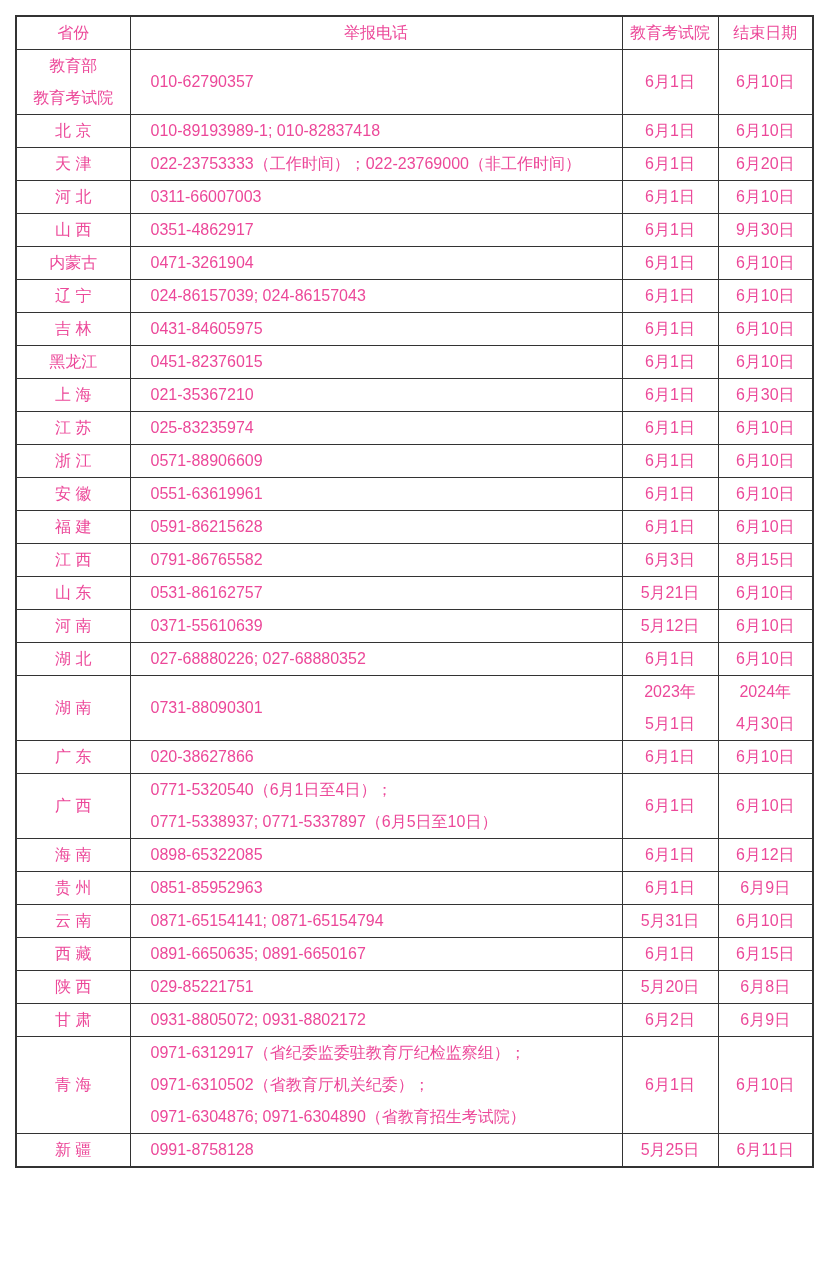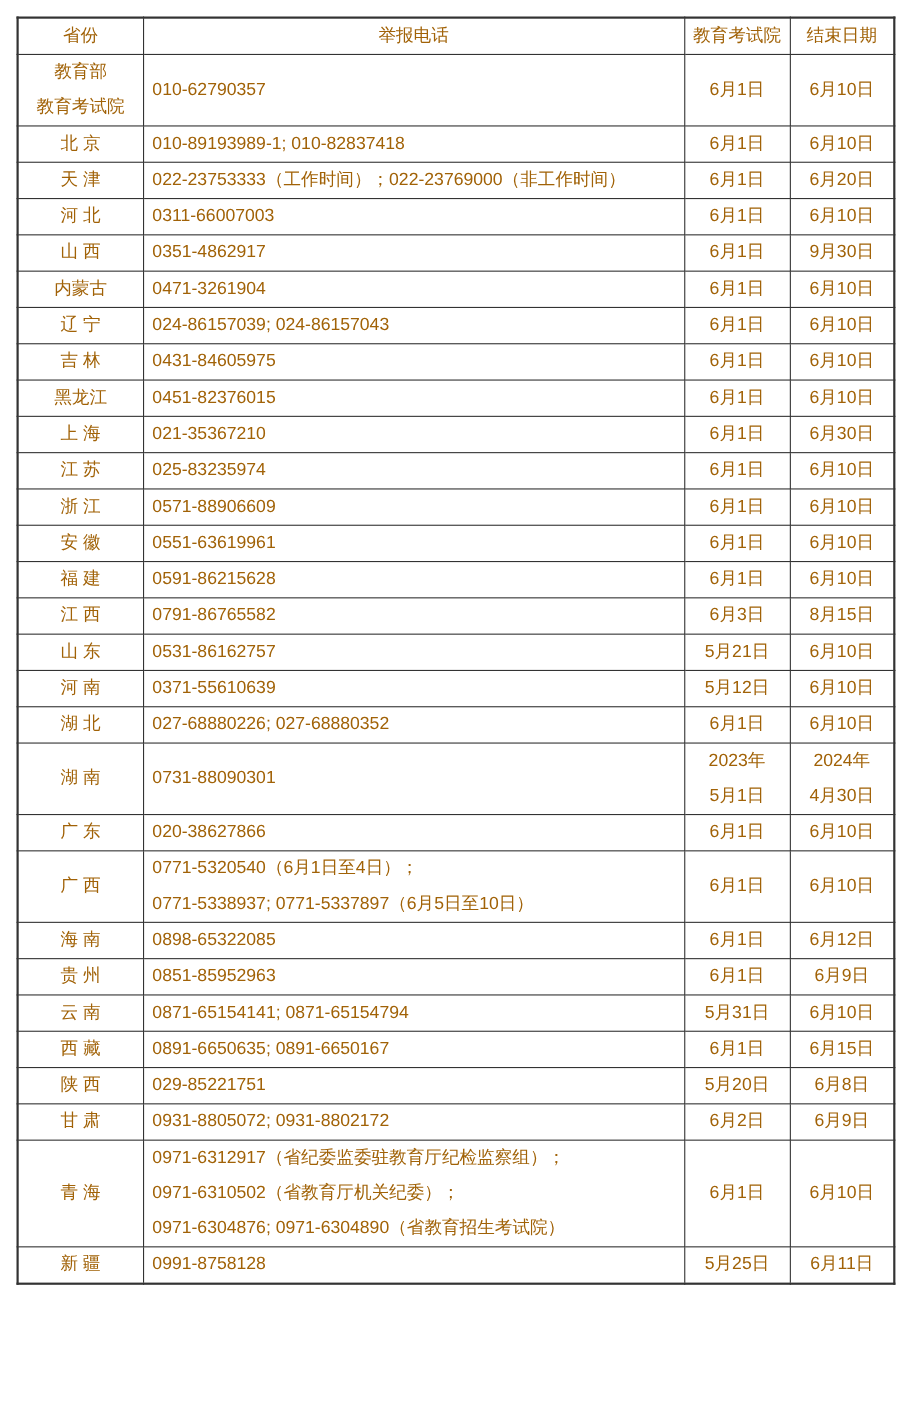--- a/index.html
+++ b/index.html
@@ -3,36 +3,36 @@
 <meta charset="utf-8">
 <style>
   html,body{margin:0;padding:0;background:#ffffff;}
   .page{
     width:827px;height:1277px;box-sizing:border-box;
     padding:15px 15px 12px 15px;background:#ffffff;
     font-family:"Liberation Sans","DejaVu Sans",sans-serif;
   }
   table.report-table{
     border-collapse:collapse;table-layout:fixed;
-    width:797px;color:#a16207;font-size:16px;
+    width:797px;color:#ec4899;font-size:16px;
     border:2px solid #333333;
   }
   .report-table th,.report-table td{
     border:1px solid #333333;font-weight:normal;
     vertical-align:middle;padding:0;overflow:hidden;
   }
   .report-table th{height:32px;line-height:32px;text-align:center;}
   .col-province{width:114px;}
   .col-phones{width:492px;}
   .col-start{width:96px;}
   .col-end{width:95px;}
   td.cell{height:32px;}
   td .line{line-height:32px;white-space:nowrap;}
   td.center{text-align:center;}
-  td.left{text-align:left;padding-left:8px;padding-right:4px;}
+  td.left{text-align:left;padding-left:20px;padding-right:4px;}
 </style>
 </head>
 <body>
 
 <div class="page">
   <table class="report-table">
     <colgroup>
       <col class="col-province">
       <col class="col-phones">
       <col class="col-start">

